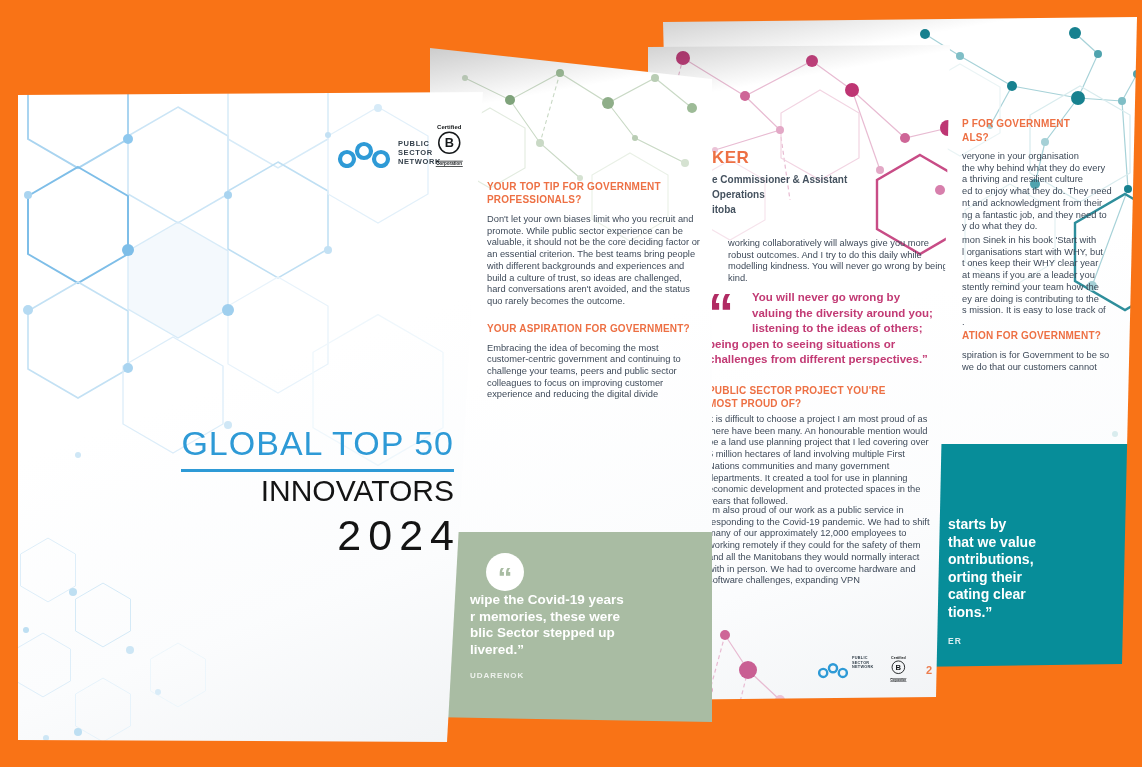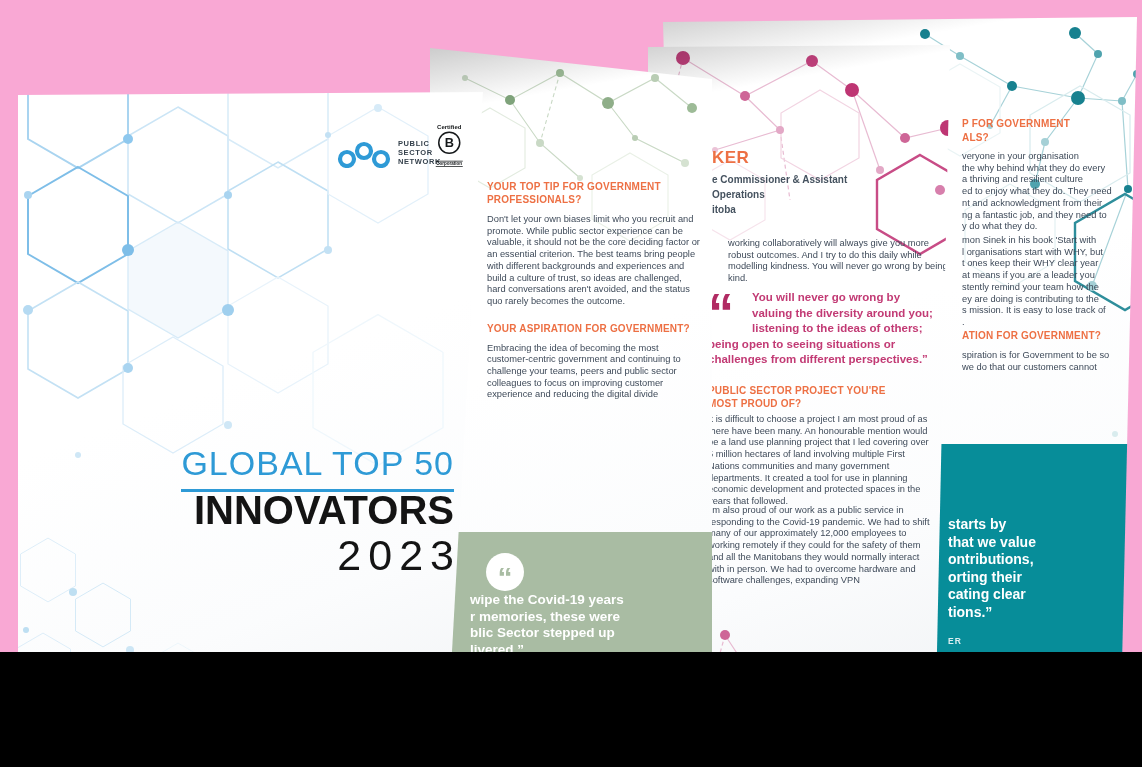--- a/index.html
+++ b/index.html
@@ -1,40 +1,40 @@
 <!DOCTYPE html>
 <html><head>
 <meta charset="utf-8">
 <style>
   html,body{margin:0;padding:0;background:#000;}
-  #canvas{position:relative;width:1142px;height:652px;background:#f9a8d4;overflow:hidden;
+  #canvas{position:relative;width:1142px;height:767px;background:#f97316;overflow:hidden;
           font-family:"Liberation Sans",sans-serif;}
   .sheet{position:absolute;background:linear-gradient(160deg,#ffffff 45%,#fbfcfd 75%,#f1f3f5 100%);}
   .sheet svg.pattern{position:absolute;left:0;top:0;pointer-events:none;}
   .shade::after{content:"";position:absolute;inset:0;pointer-events:none;
           background:linear-gradient(170deg,rgba(0,0,0,.20) 0%,rgba(0,0,0,0) 9%);}
   
   #cover{left:18px;top:90px;width:466px;height:654px;z-index:40;
          clip-path:polygon(0 5px,465px 2px,429px 652px,0 650px);
          filter:drop-shadow(16px 5px 14px rgba(0,0,0,.55));}
   .psn-loops{position:absolute;left:319px;top:50px;}
   .brand-lines{position:absolute;left:380px;top:49px;font-size:7.5px;line-height:9px;
          font-weight:700;letter-spacing:.6px;color:#36424d;}
   .bcorp{position:absolute;width:46px;text-align:center;color:#15181a;transform:scale(.75);transform-origin:top left;}
   #cover .bcorp{left:414px;top:34px;}
   .bc-top{font-size:8px;font-weight:700;}
   .bc-circle{width:26px;height:26px;border:2px solid #15181a;border-radius:50%;margin:1px auto;
          font-size:17px;font-weight:700;line-height:26px;}
   .bc-bottom{font-size:6px;font-weight:700;border-top:1px solid #15181a;border-bottom:1px solid #15181a;
          display:inline-block;padding:0 1px;}
-  .title{position:absolute;right:30px;top:356px;text-align:right;}
+  .title{position:absolute;right:30px;top:336px;text-align:right;}
   .t1{display:inline-block;font-size:34px;font-weight:400;letter-spacing:1px;color:#2e9ad6;
       line-height:34px;padding-bottom:9px;border-bottom:3px solid #2e9ad6;}
   .t2{font-size:42px;font-weight:700;line-height:37px;margin-top:10px;color:#141414;}
-  .t3{font-size:40px;font-weight:700;line-height:37px;color:#141414;}
+  .t3{font-size:30px;font-weight:400;line-height:37px;color:#141414;}
   .year{font-size:43px;font-weight:400;letter-spacing:7px;margin-right:-7px;line-height:40px;margin-top:6px;color:#141414;}
   
   #page-tip{left:430px;top:48px;width:283px;height:680px;z-index:30;
          clip-path:polygon(0 0,282px 31px,282px 674px,0 669px);
          filter:drop-shadow(12px 6px 12px rgba(0,0,0,.5));}
   .qa-col{position:absolute;left:57px;top:132px;width:214px;}
   .q-head{font-size:10px;font-weight:700;line-height:13px;letter-spacing:.2px;color:#ed7044;}
   .q-head.wrap{max-width:176px;}
   .answer{font-size:9.3px;line-height:11.7px;color:#3e4a59;margin-top:8px;}
   .mt14{margin-top:14px;}
@@ -341,17 +341,17 @@
         <div>NETWORK</div>
       </div>
     <div class="bcorp">
       <div class="bc-top">Certified</div>
       <div class="bc-circle">B</div>
       <div class="bc-bottom">Corporation</div>
     </div>
     <div class="title">
       <div><span class="t1">GLOBAL TOP 50</span></div>
       <div class="t3">INNOVATORS</div>
-      <div class="year">2023</div>
+      <div class="year">2024</div>
     </div>
   </div>
 
 </div>
 
 </body></html>

